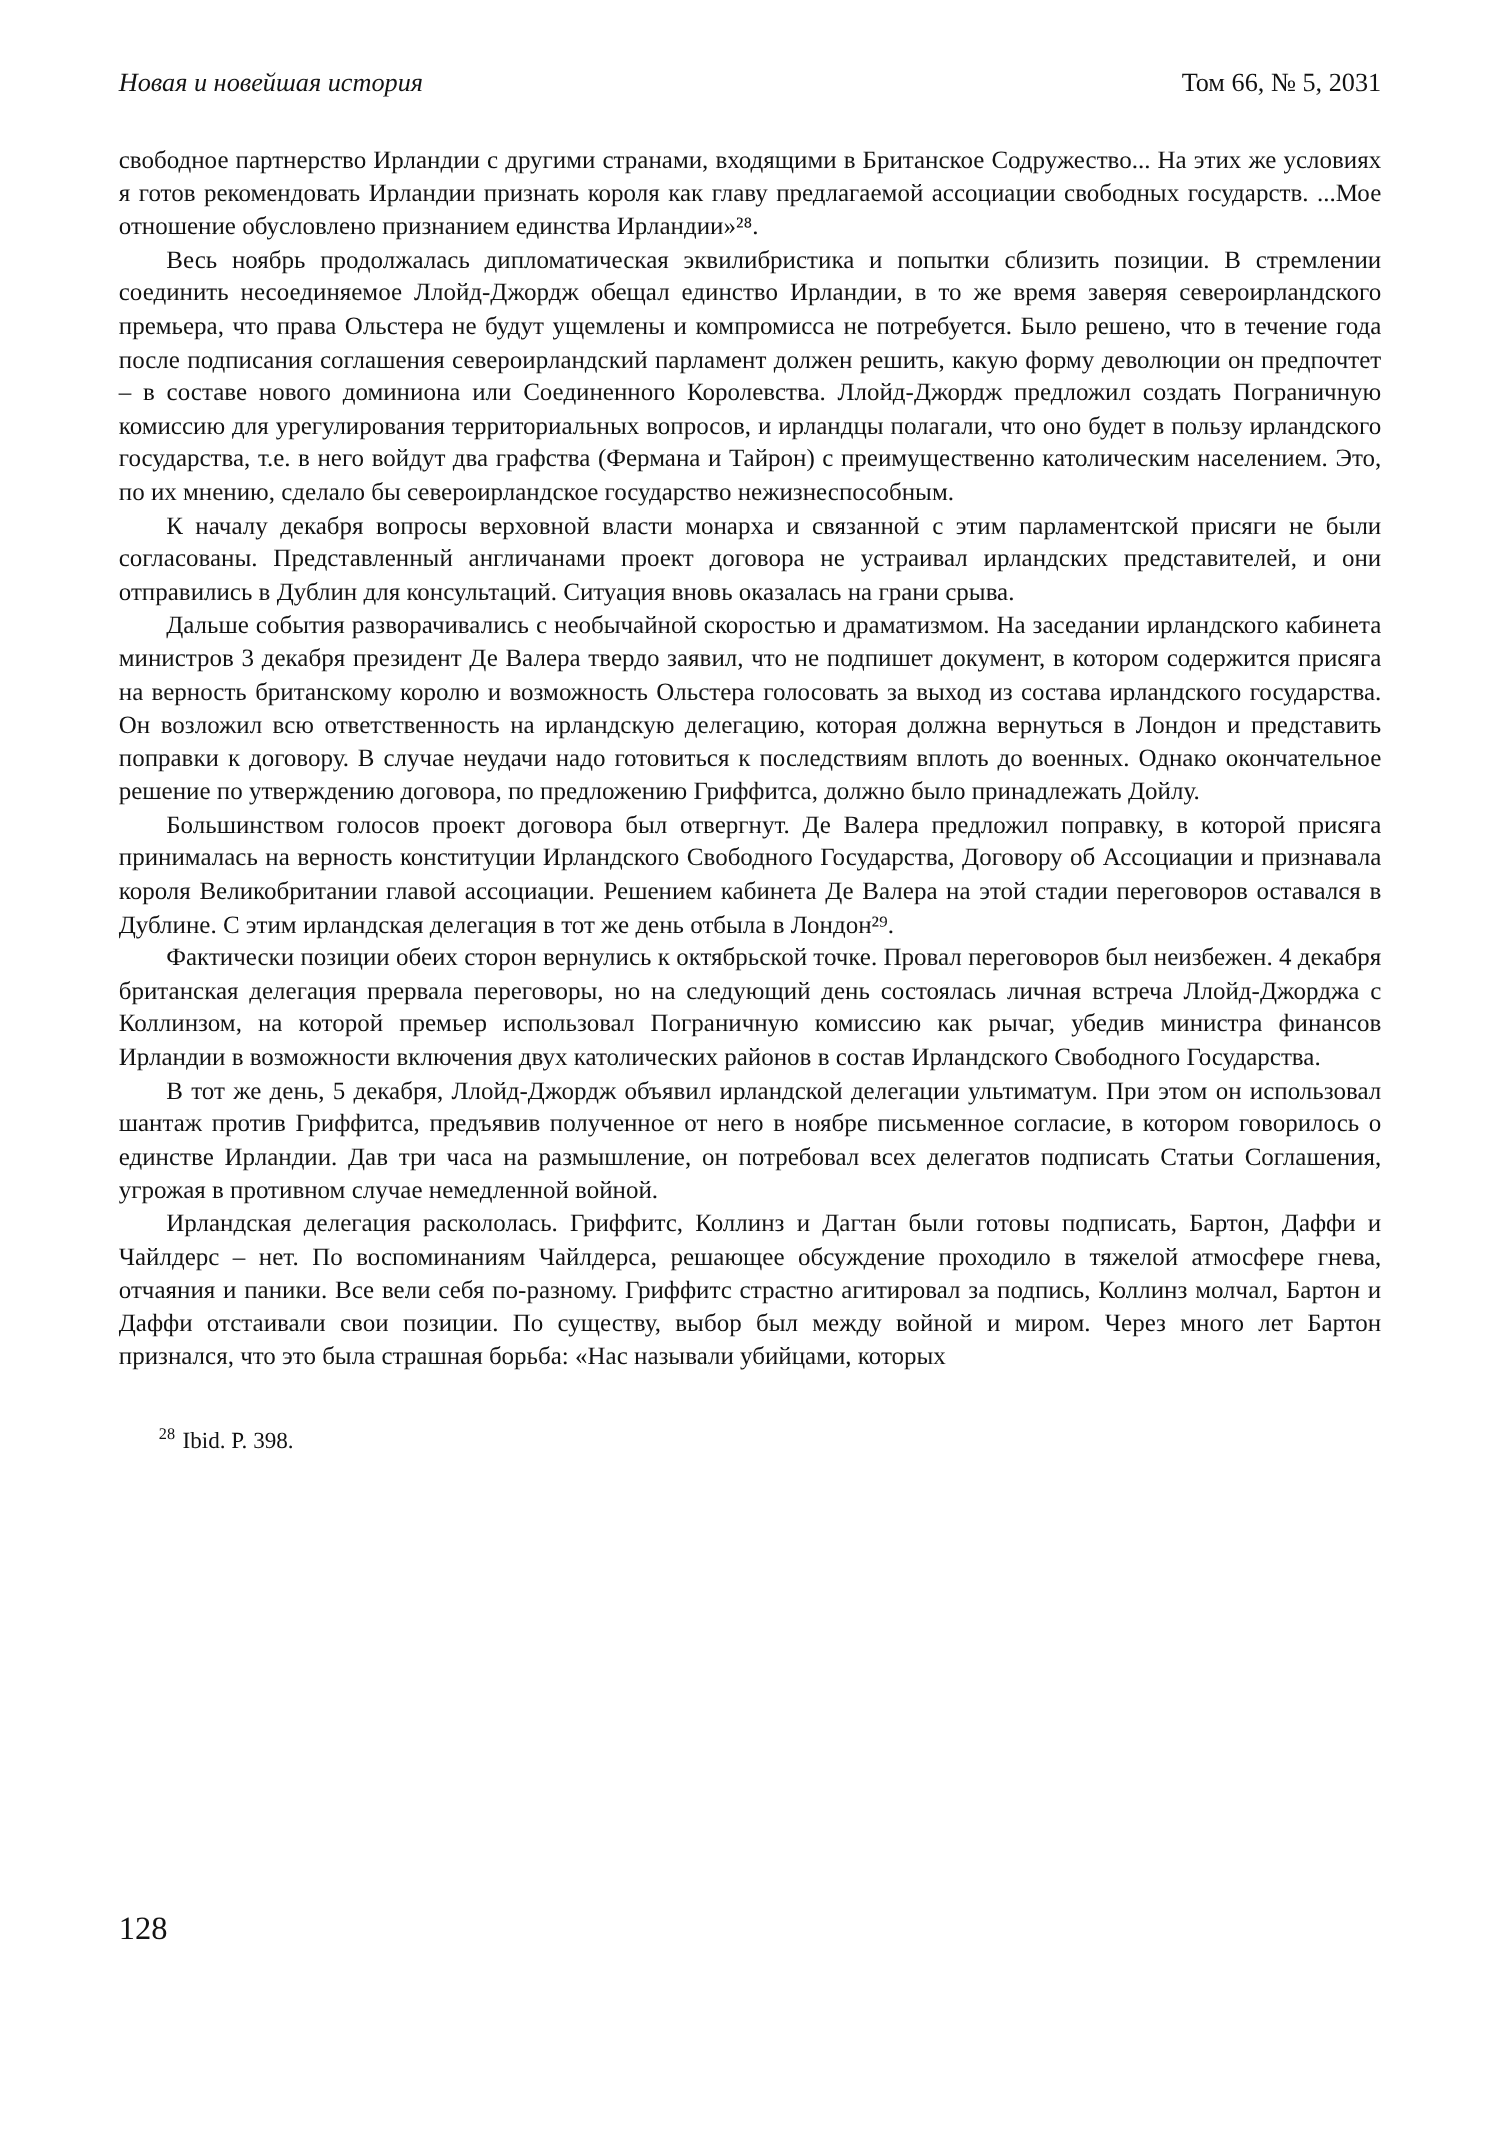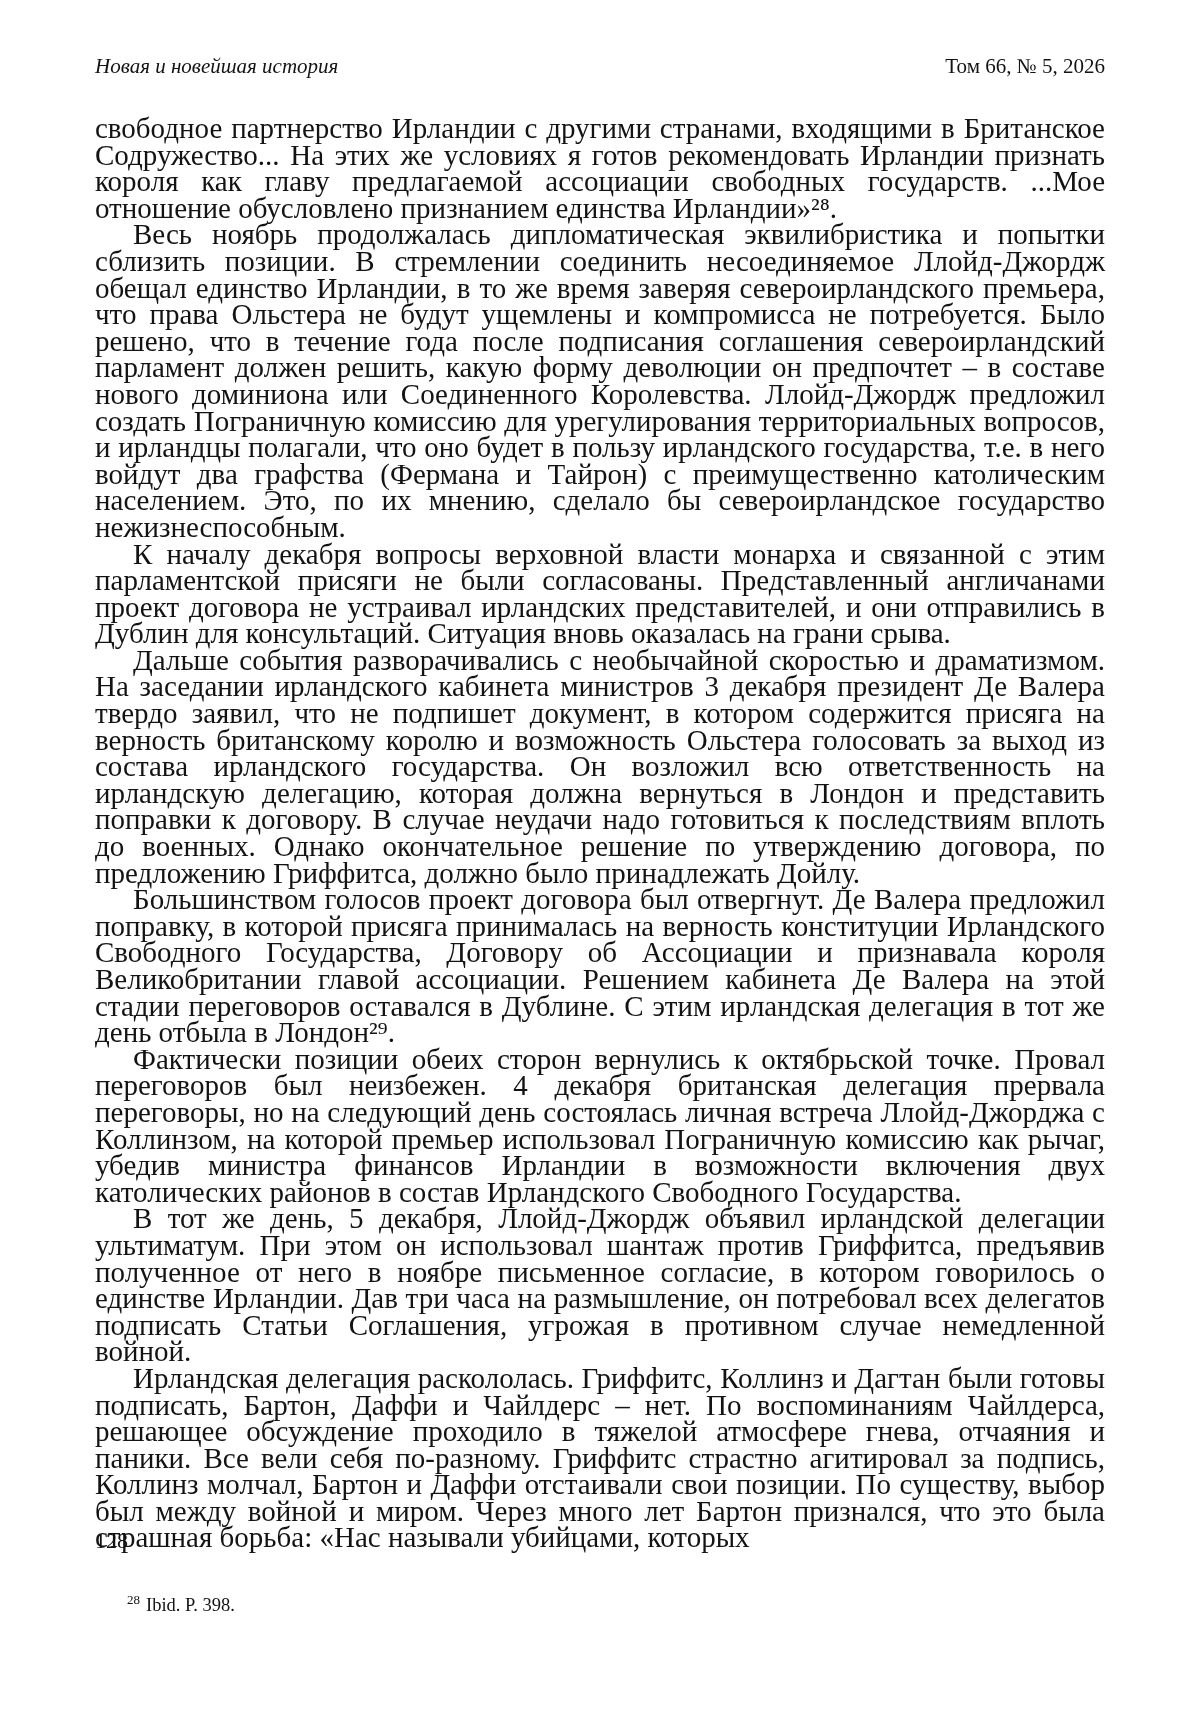--- a/index.html
+++ b/index.html
@@ -23,21 +23,21 @@
     display: flex;
     justify-content: space-between;
     align-items: baseline;
     font-size: 21px;
     margin-bottom: 36px;
     text-align: right;
   }
   .journal-title { font-style: italic; }
   .issue-info { font-style: normal; }
   .body-text {
-    font-size: 29px;
+    font-size: 20px;
     line-height: 26.6px;
     text-align: justify;
   }
   .body-text p {
     margin: 0;
     text-indent: 38px;
   }
   .body-text p.no-indent { text-indent: 0; }
   .footnotes {
     margin-top: 40px;
@@ -50,31 +50,31 @@
     vertical-align: super;
     font-size: 13px;
     line-height: 0;
     margin-right: 6px;
     text-align: right;
   }
   .page-number {
     position: absolute;
     left: 95px;
     top: 1528px;
-    font-size: 22px;
+    font-size: 26px;
   }
 </style>
 </head>
 <body>
 
 <div class="page">
 
   <div class="page-header">
     <span class="journal-title">Новая и новейшая история</span>
-    <span class="issue-info">Том 66, № 5, 2026</span>
+    <span class="issue-info">Том 66, № 5, 2031</span>
   </div>
 
   <div class="body-text">
     <p class="no-indent">свободное партнерство Ирландии с другими странами, входящими в Британское Содружество... На этих же условиях я готов рекомендовать Ирландии признать короля как главу предлагаемой ассоциации свободных государств. ...Мое отношение обусловлено признанием единства Ирландии»²⁸.</p>
     <p>Весь ноябрь продолжалась дипломатическая эквилибристика и попытки сблизить позиции. В стремлении соединить несоединяемое Ллойд-Джордж обещал единство Ирландии, в то же время заверяя североирландского премьера, что права Ольстера не будут ущемлены и компромисса не потребуется. Было решено, что в течение года после подписания соглашения североирландский парламент должен решить, какую форму деволюции он предпочтет – в составе нового доминиона или Соединенного Королевства. Ллойд-Джордж предложил создать Пограничную комиссию для урегулирования территориальных вопросов, и ирландцы полагали, что оно будет в пользу ирландского государства, т.е. в него войдут два графства (Фермана и Тайрон) с преимущественно католическим населением. Это, по их мнению, сделало бы североирландское государство нежизнеспособным.</p>
     <p>К началу декабря вопросы верховной власти монарха и связанной с этим парламентской присяги не были согласованы. Представленный англичанами проект договора не устраивал ирландских представителей, и они отправились в Дублин для консультаций. Ситуация вновь оказалась на грани срыва.</p>
     <p>Дальше события разворачивались с необычайной скоростью и драматизмом. На заседании ирландского кабинета министров 3 декабря президент Де Валера твердо заявил, что не подпишет документ, в котором содержится присяга на верность британскому королю и возможность Ольстера голосовать за выход из состава ирландского государства. Он возложил всю ответственность на ирландскую делегацию, которая должна вернуться в Лондон и представить поправки к договору. В случае неудачи надо готовиться к последствиям вплоть до военных. Однако окончательное решение по утверждению договора, по предложению Гриффитса, должно было принадлежать Дойлу.</p>
     <p>Большинством голосов проект договора был отвергнут. Де Валера предложил поправку, в которой присяга принималась на верность конституции Ирландского Свободного Государства, Договору об Ассоциации и признавала короля Великобритании главой ассоциации. Решением кабинета Де Валера на этой стадии переговоров оставался в Дублине. С этим ирландская делегация в тот же день отбыла в Лондон²⁹.</p>
     <p>Фактически позиции обеих сторон вернулись к октябрьской точке. Провал переговоров был неизбежен. 4 декабря британская делегация прервала переговоры, но на следующий день состоялась личная встреча Ллойд-Джорджа с Коллинзом, на которой премьер использовал Пограничную комиссию как рычаг, убедив министра финансов Ирландии в возможности включения двух католических районов в состав Ирландского Свободного Государства.</p>
     <p>В тот же день, 5 декабря, Ллойд-Джордж объявил ирландской делегации ультиматум. При этом он использовал шантаж против Гриффитса, предъявив полученное от него в ноябре письменное согласие, в котором говорилось о единстве Ирландии. Дав три часа на размышление, он потребовал всех делегатов подписать Статьи Соглашения, угрожая в противном случае немедленной войной.</p>

